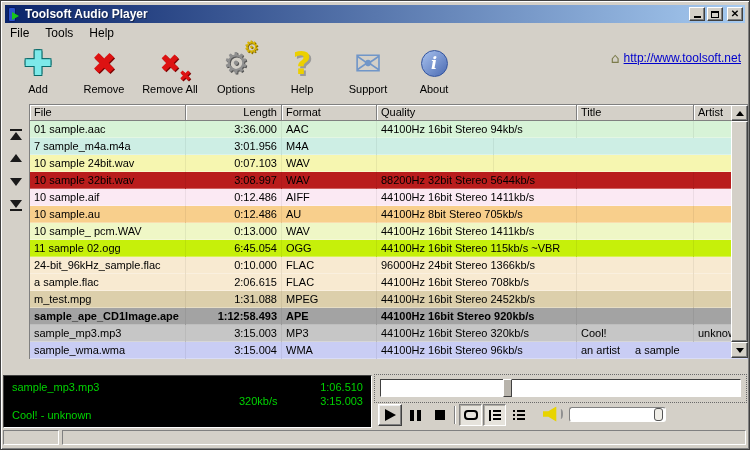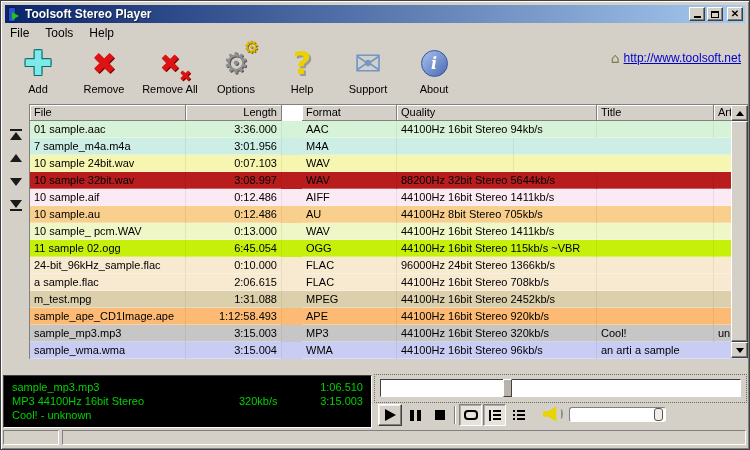--- a/index.html
+++ b/index.html
@@ -56,21 +56,21 @@
   
   .table{position:absolute;left:28px;top:103px;width:720px;height:255px;background:#fff;border:1px solid #808080;}
   .thead{display:flex;height:16px;}
   .hcell{background:#d4d0c8;font-size:11px;line-height:15px;padding:0 4px;border-right:1px solid #808080;border-bottom:1px solid #808080;
     box-shadow:inset 1px 1px 0 #fff;white-space:nowrap;overflow:hidden;}
   .trow{display:flex;height:17px;}
   .tcell{font-size:11px;line-height:17px;padding:0 4px;white-space:nowrap;overflow:hidden;color:#000;
     border-right:1px solid rgba(0,0,0,0.06);box-shadow:inset 0 -1px 0 rgba(255,255,255,0.3);}
   .col-file{width:156px;}
   .col-length{width:96px;text-align:right;}
-  .col-format{width:95px;margin-left:20px;}
+  .col-format{width:95px;}
   .col-quality{width:200px;}
   .col-title{width:117px;}
   .col-artist{flex:1;border-right:none;}
   .vscroll{position:absolute;right:0;top:0;width:17px;height:253px;background:#d4d0c8;display:flex;flex-direction:column;}
   .sb-btn{width:17px;height:16px;background:#d4d0c8;border:1px solid;border-color:#fff #404040 #404040 #fff;
     box-shadow:inset -1px -1px 0 #808080;display:flex;align-items:center;justify-content:center;padding:0;}
   .sb-tri-up{width:0;height:0;border-left:4px solid transparent;border-right:4px solid transparent;border-bottom:5px solid #000;}
   .sb-tri-down{width:0;height:0;border-left:4px solid transparent;border-right:4px solid transparent;border-top:5px solid #000;}
   .sb-thumb{flex:1;background:#d4d0c8;border:1px solid;border-color:#fff #404040 #404040 #fff;box-shadow:inset -1px -1px 0 #808080;}
 
@@ -111,21 +111,21 @@
   .sb-panel{position:absolute;top:429px;height:15px;background:#d4d0c8;border:1px solid;border-color:#808080 #fff #fff #808080;}
   .sb-left{left:2px;width:56px;} .sb-right{left:61px;right:3px;}
 </style>
 </head>
 <body>
 
 <div class="window">
 
   <div class="titlebar">
     <span class="app-icon"></span>
-    <span class="title-text">Toolsoft Stereo Player</span>
+    <span class="title-text">Toolsoft Audio Player</span>
     <span class="tb-btns">
       <button class="tbb">
           <span class="g-min"></span>
         </button>
       <button class="tbb">
           <span class="g-max"></span>
         </button>
       <button class="tbb gapped">
           <span class="g-close">✕</span>
         </button>
@@ -282,21 +282,21 @@
           <div class="tcell col-artist"></div>
         </div>
         <div class="trow" style="background: rgb(220, 207, 171);">
           <div class="tcell col-file">m_test.mpg</div>
           <div class="tcell col-length">1:31.088</div>
           <div class="tcell col-format">MPEG</div>
           <div class="tcell col-quality">44100Hz 16bit Stereo 2452kb/s</div>
           <div class="tcell col-title"></div>
           <div class="tcell col-artist"></div>
         </div>
-        <div class="trow" style="background: #fdba74;">
+        <div class="trow" style="background: #a3a3a3; font-weight: bold;">
           <div class="tcell col-file">sample_ape_CD1Image.ape</div>
           <div class="tcell col-length">1:12:58.493</div>
           <div class="tcell col-format">APE</div>
           <div class="tcell col-quality">44100Hz 16bit Stereo 920kb/s</div>
           <div class="tcell col-title"></div>
           <div class="tcell col-artist"></div>
         </div>
         <div class="trow" style="background: rgb(198, 198, 198);">
           <div class="tcell col-file">sample_mp3.mp3</div>
           <div class="tcell col-length">3:15.003</div>
@@ -321,21 +321,20 @@
       <div class="sb-thumb"></div>
       <button class="sb-btn">
           <span class="sb-tri-down"></span>
         </button>
     </div>
   </div>
 
   <div class="lcd">
     <span class="l1a">sample_mp3.mp3</span>
     <span class="l1b">1:06.510</span>
-    <span class="l2a">MP3  44100Hz 16bit Stereo</span>
     <span class="l2b">320kb/s</span>
     <span class="l2c">3:15.003</span>
     <span class="l3a">Cool! - unknown</span>
   </div>
 
   <div class="seek">
     <div class="seek-groove">
       <div class="seek-thumb" style="left: 34%;"></div>
     </div>
   </div>

